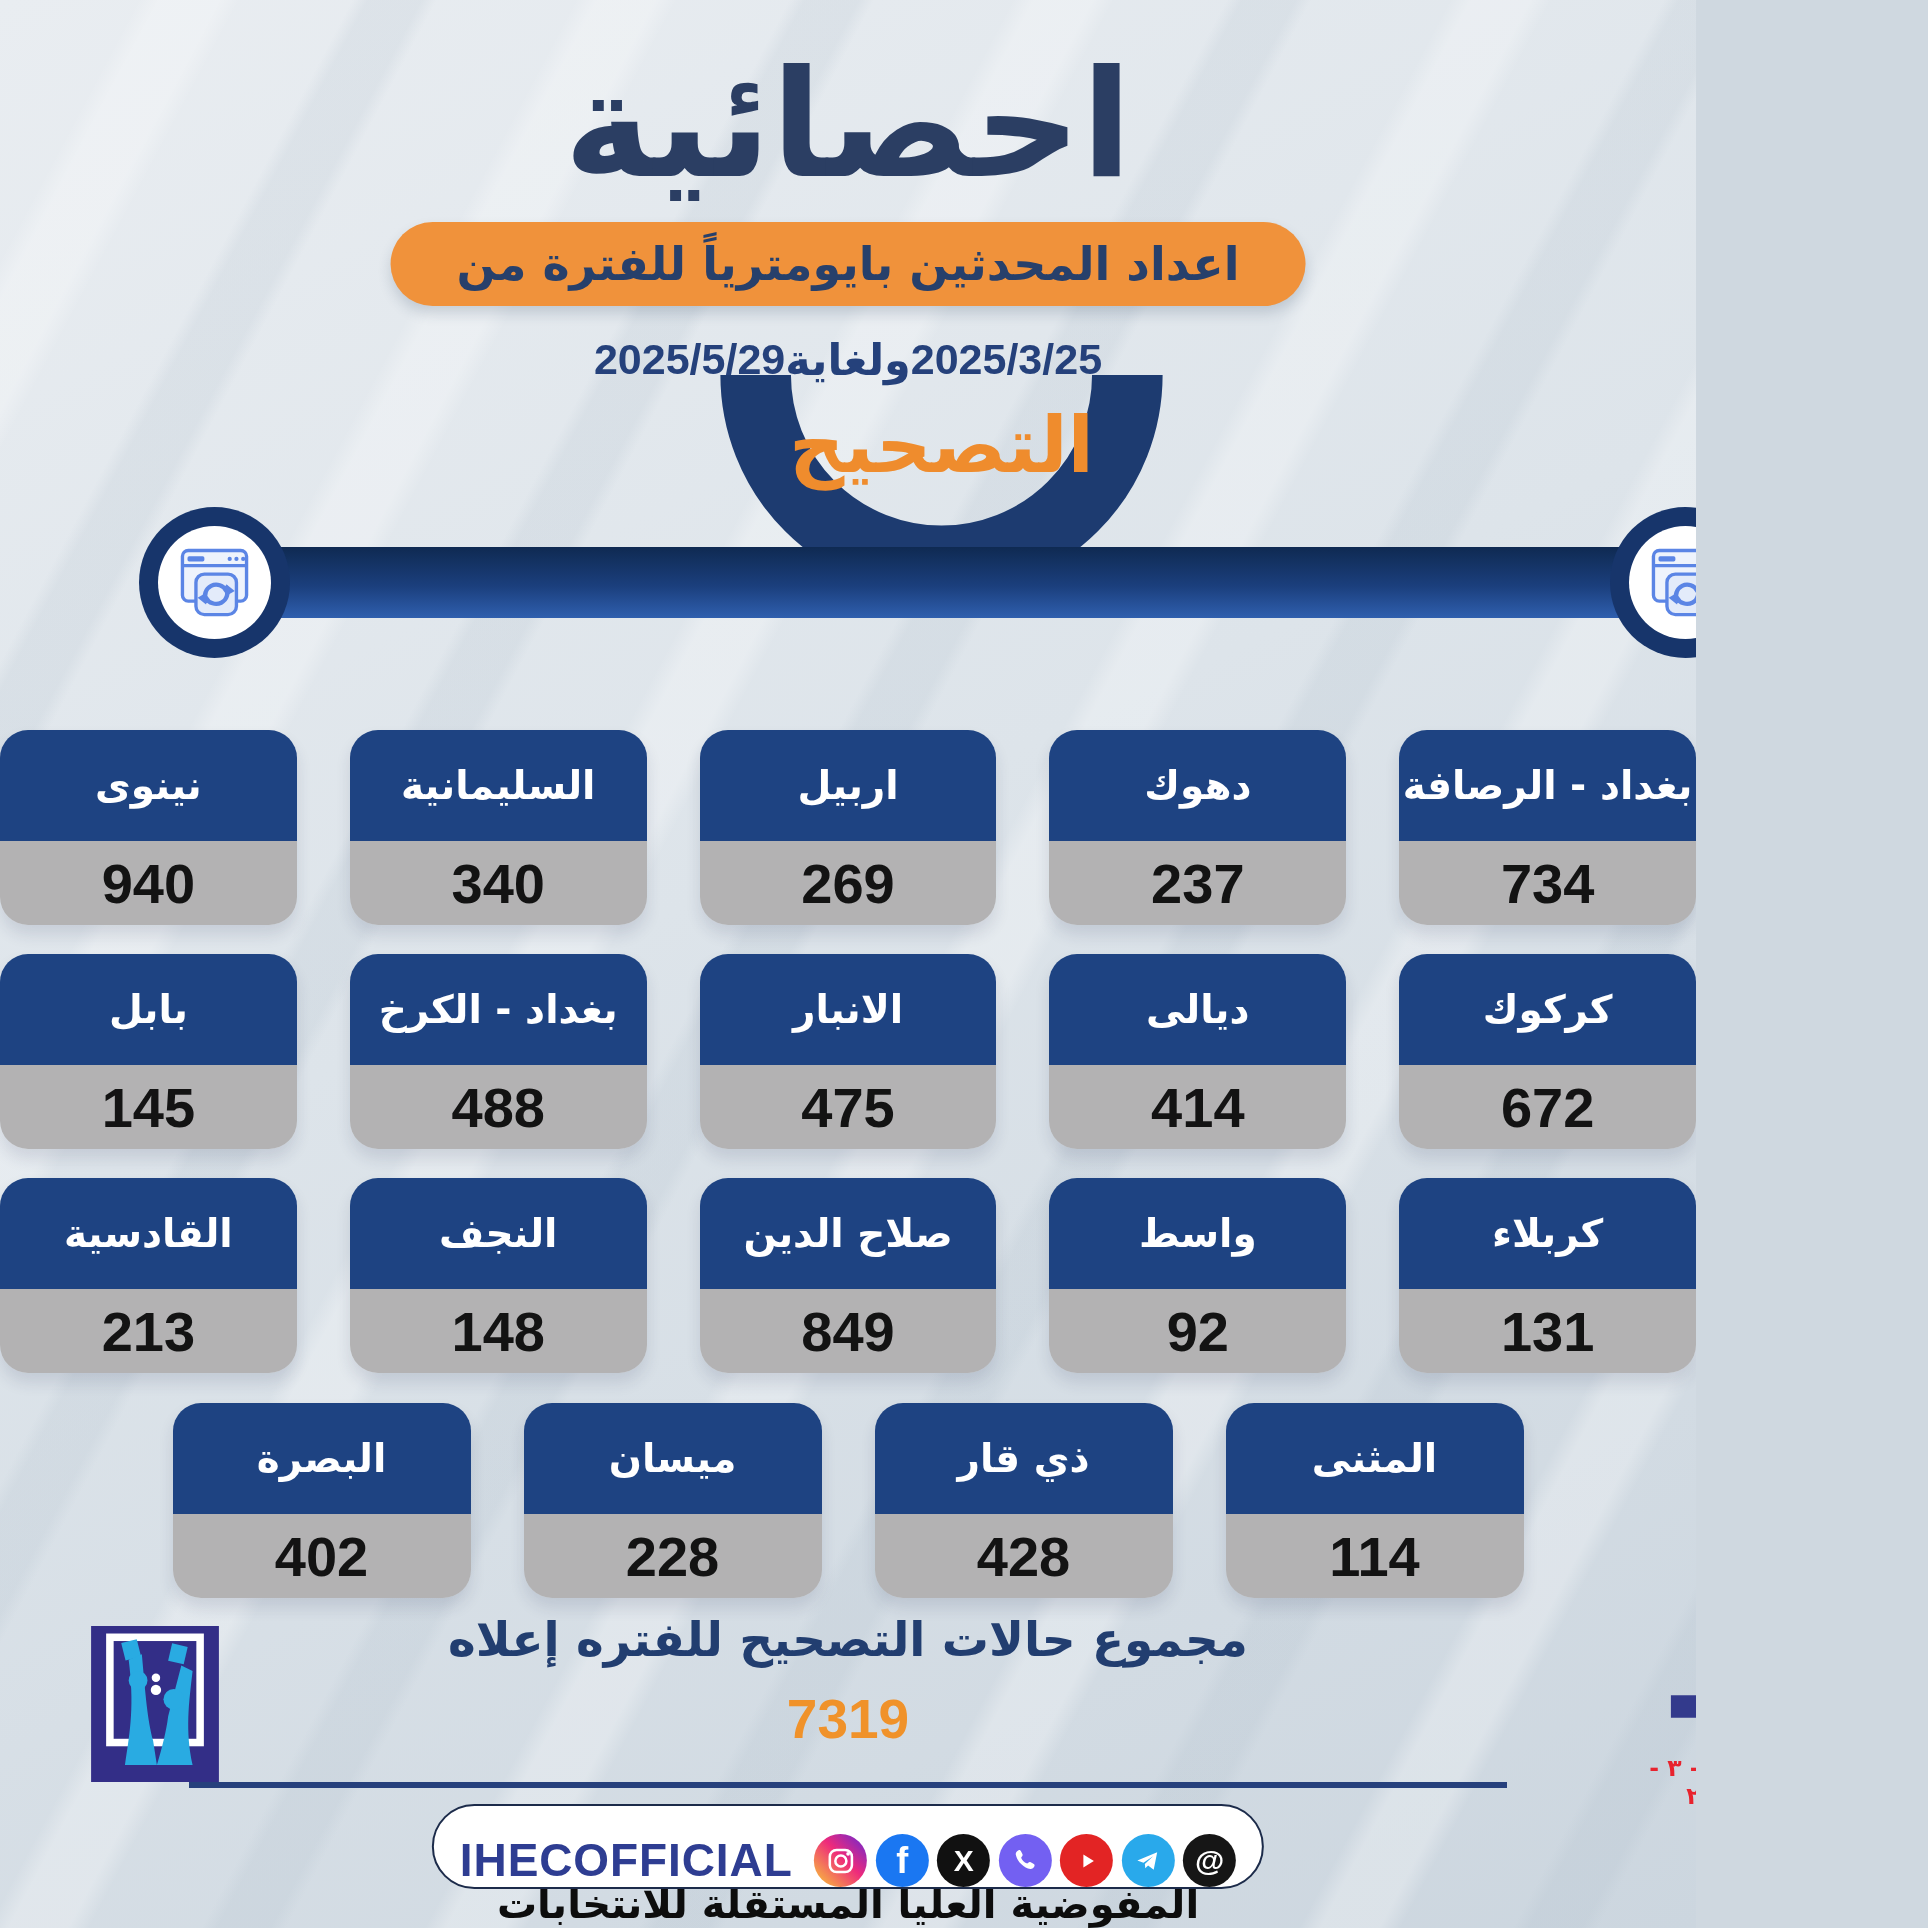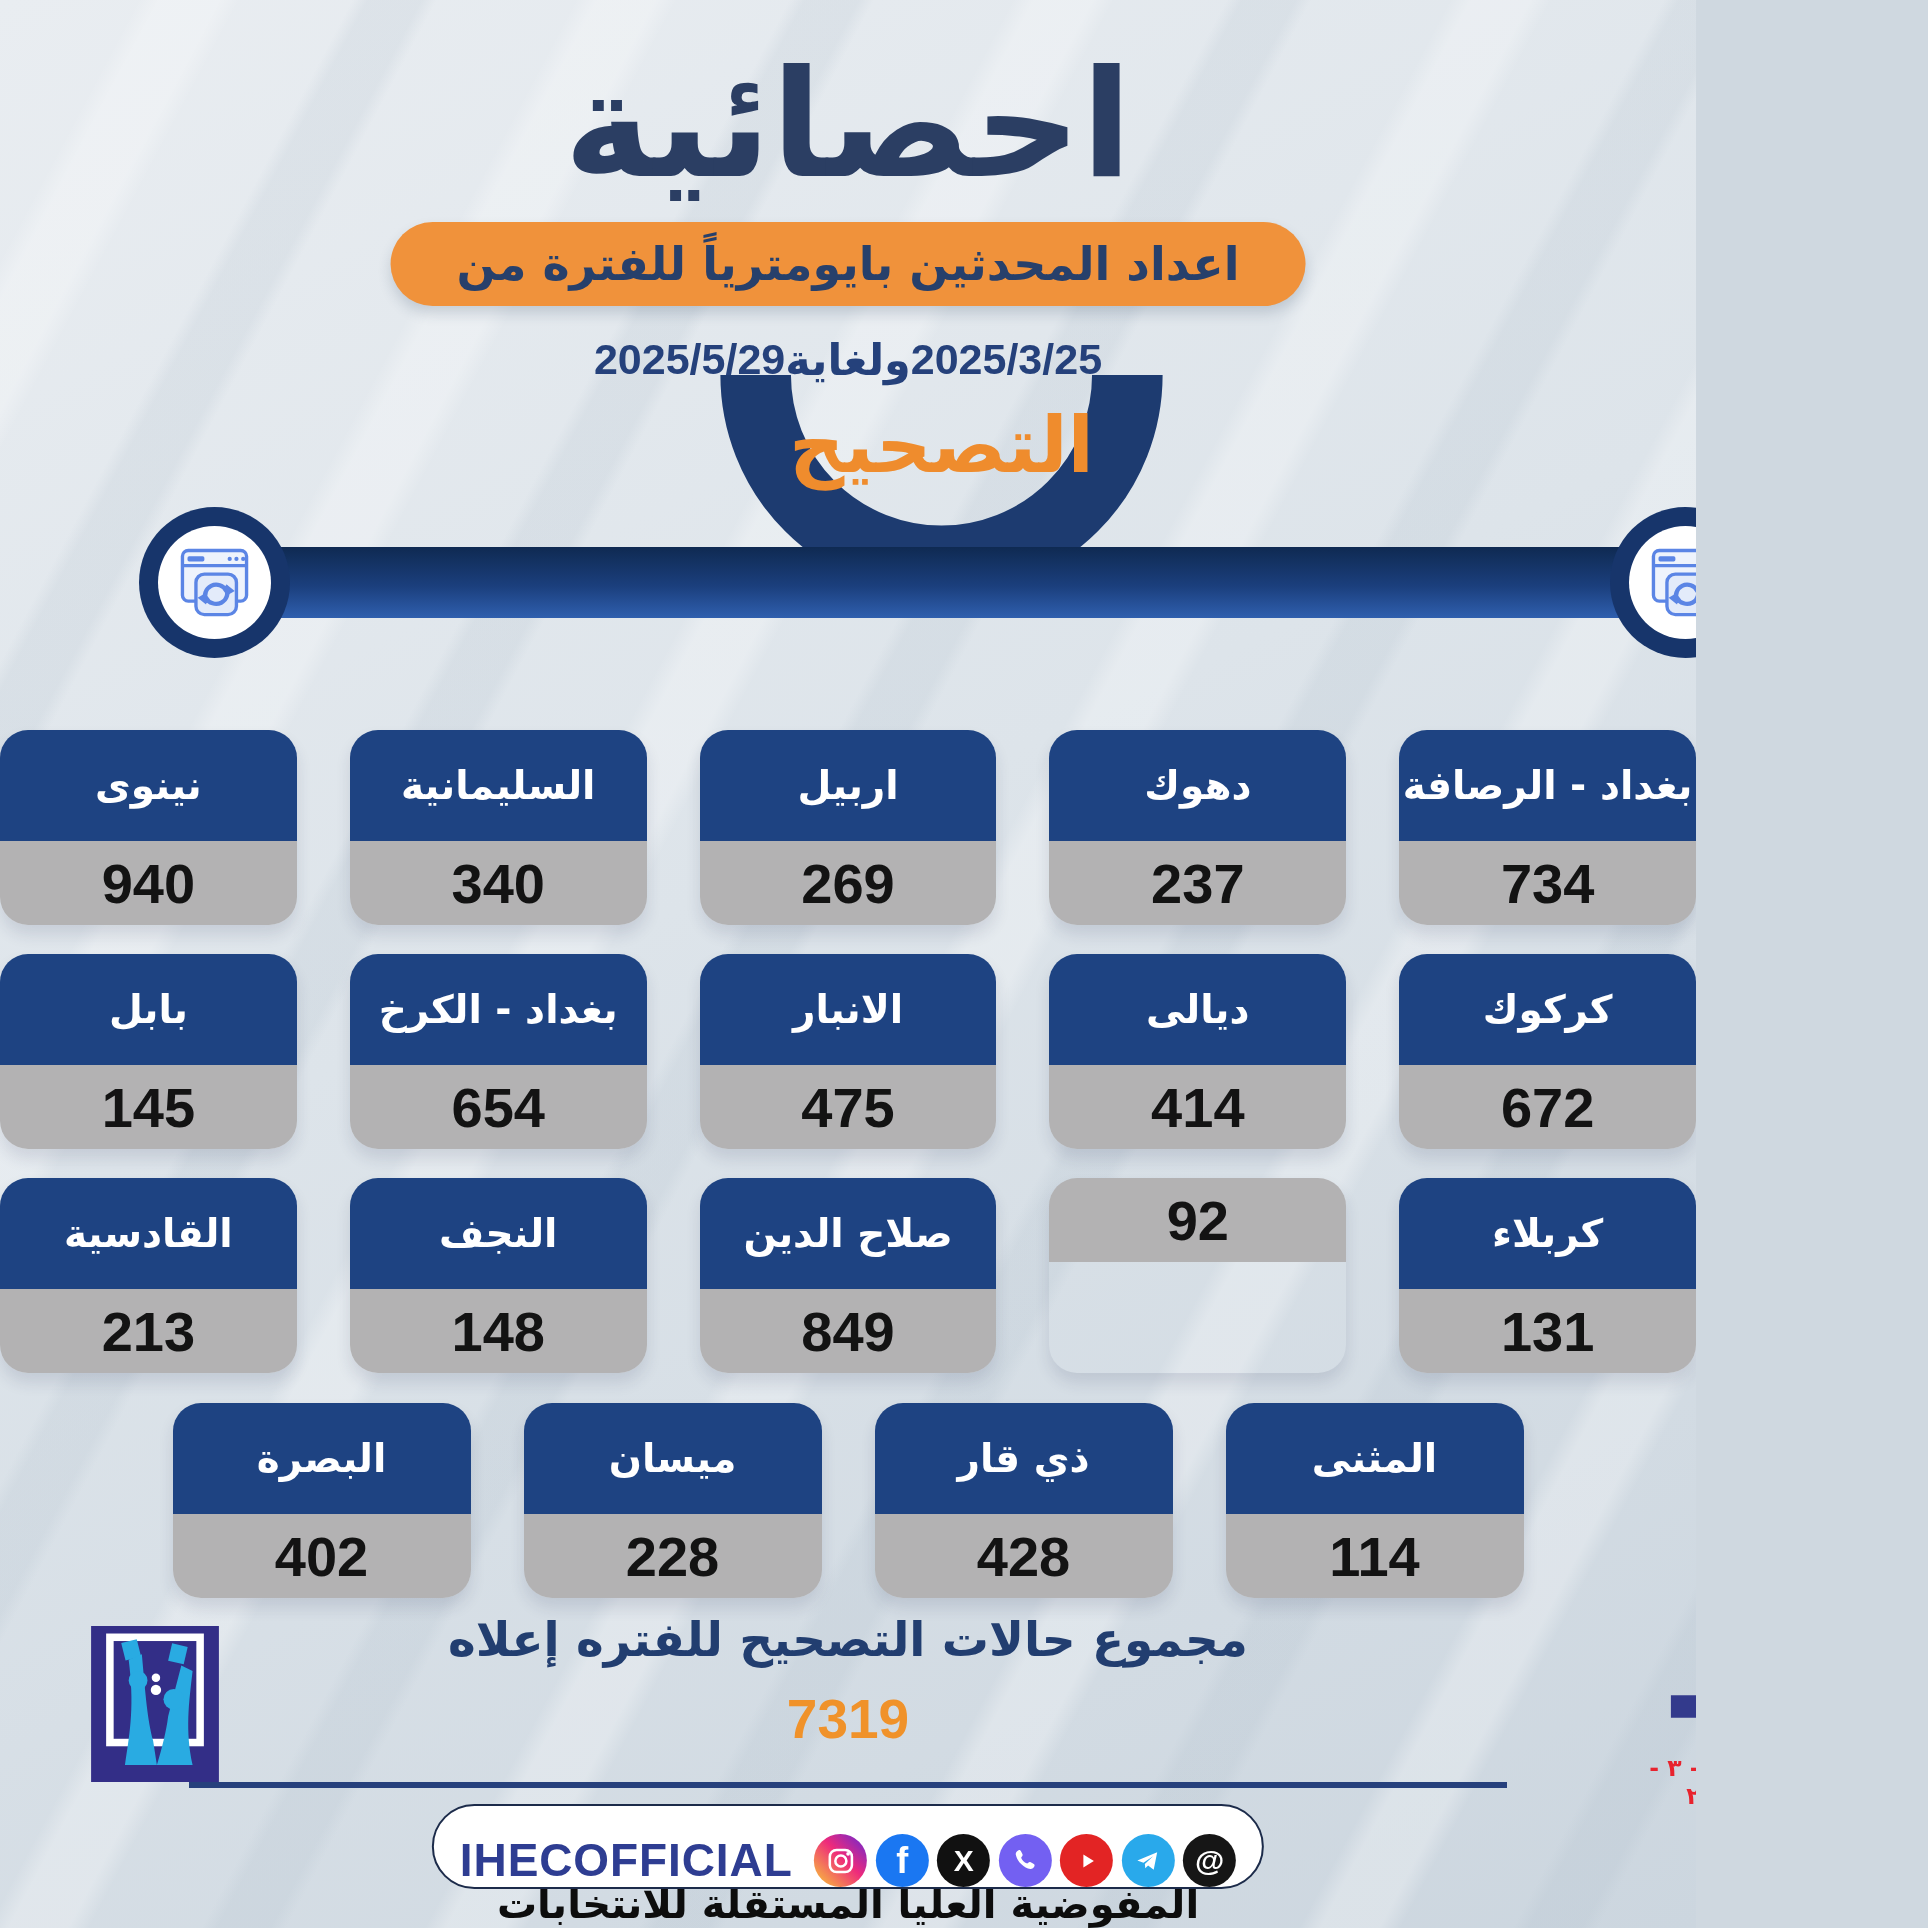--- a/index.html
+++ b/index.html
@@ -163,34 +163,35 @@
     <div class="card">
       <div class="card-h">ديالى</div>
       <div class="card-v num">414</div>
     </div>
     <div class="card">
       <div class="card-h">الانبار</div>
       <div class="card-v num">475</div>
     </div>
     <div class="card">
       <div class="card-h">بغداد - الكرخ</div>
-      <div class="card-v num">654</div>
+      <div class="card-v num">488</div>
     </div>
     <div class="card">
       <div class="card-h">بابل</div>
       <div class="card-v num">145</div>
     </div>
   </div>
 
   <div class="abs row row3">
     <div class="card">
       <div class="card-h">كربلاء</div>
       <div class="card-v num">131</div>
     </div>
     <div class="card">
+      <div class="card-h">واسط</div>
       <div class="card-v num">92</div>
     </div>
     <div class="card">
       <div class="card-h">صلاح الدين</div>
       <div class="card-v num">849</div>
     </div>
     <div class="card">
       <div class="card-h">النجف</div>
       <div class="card-v num">148</div>
     </div>

